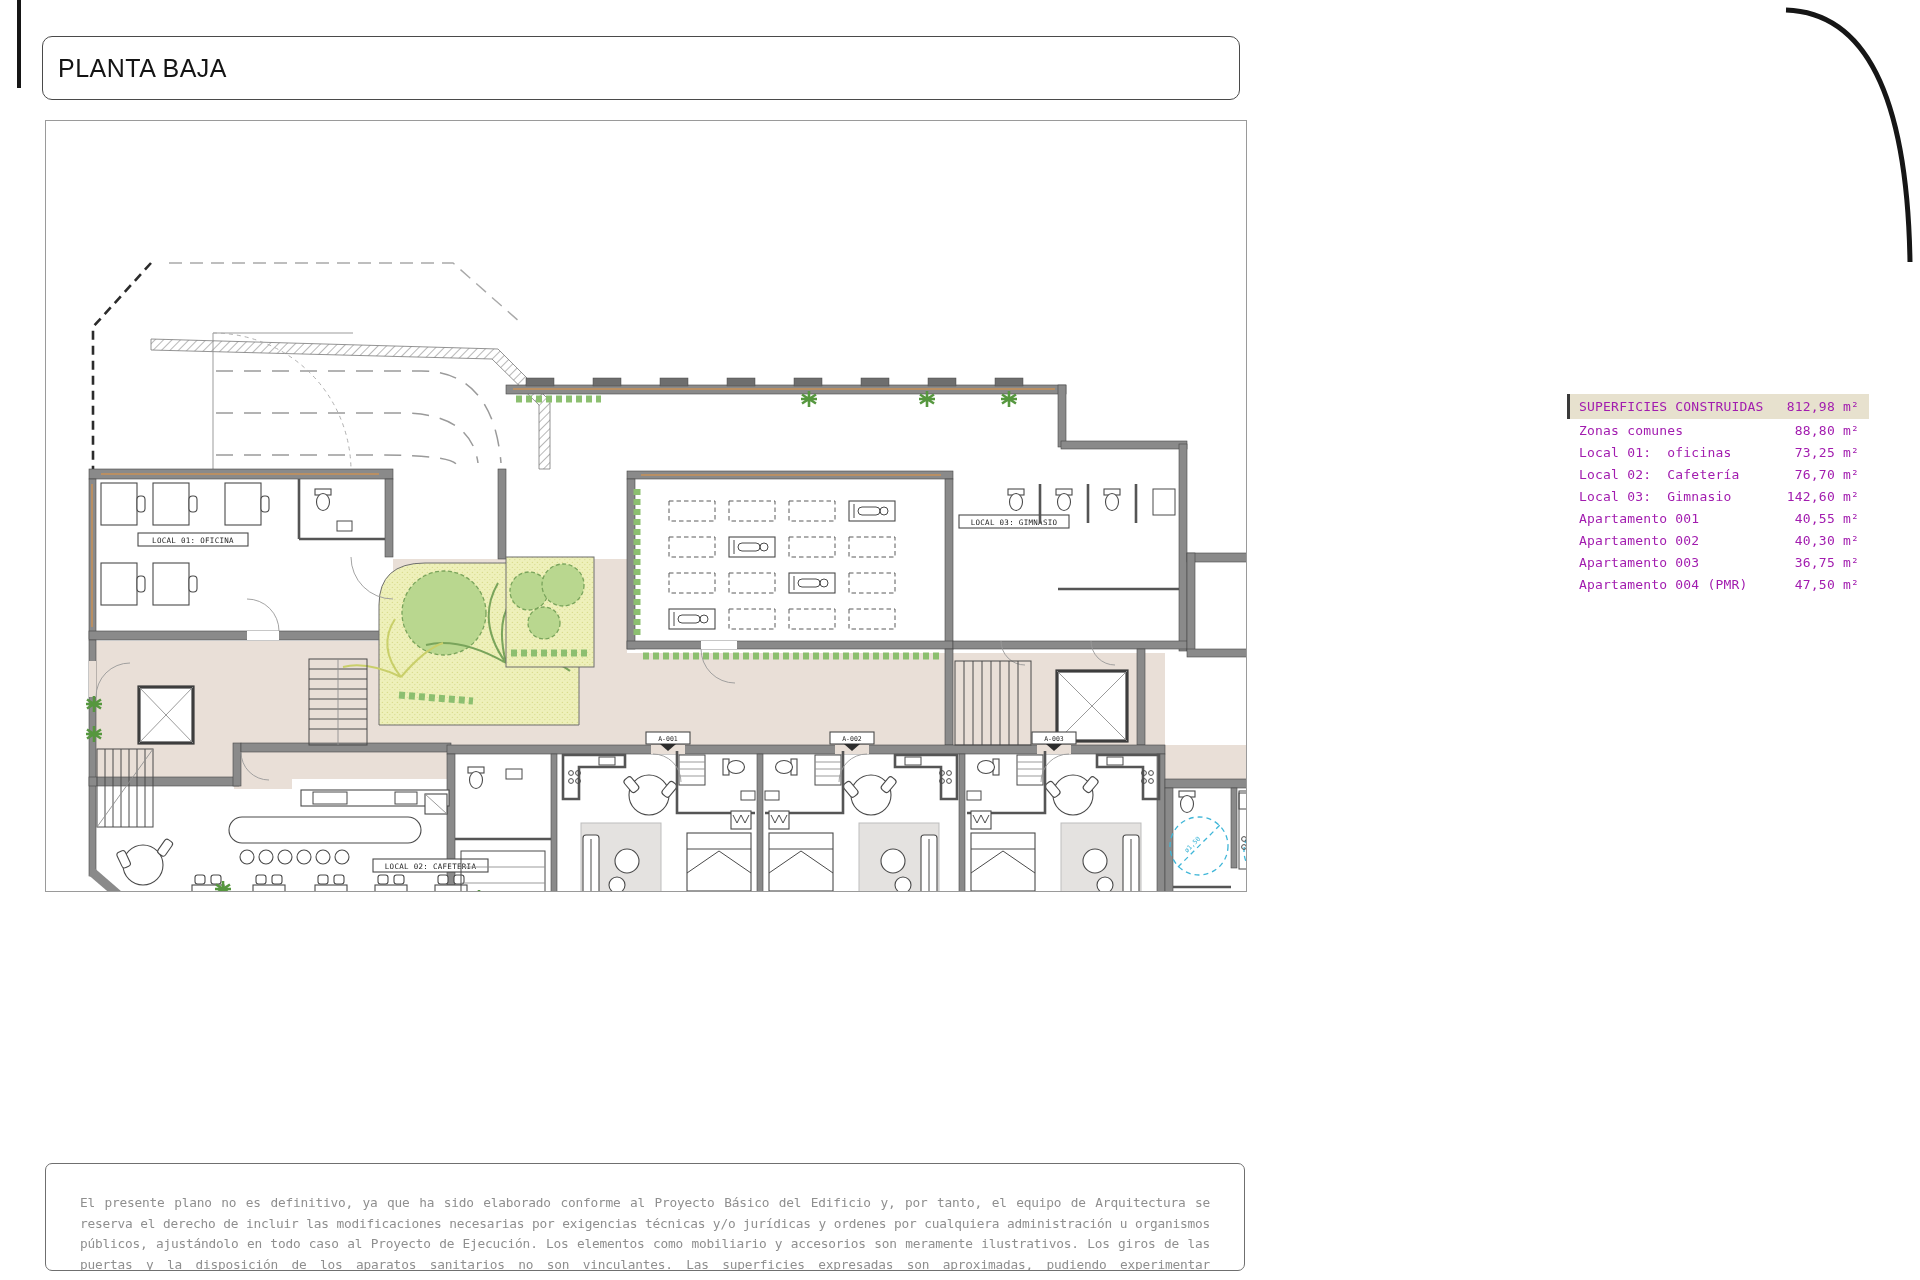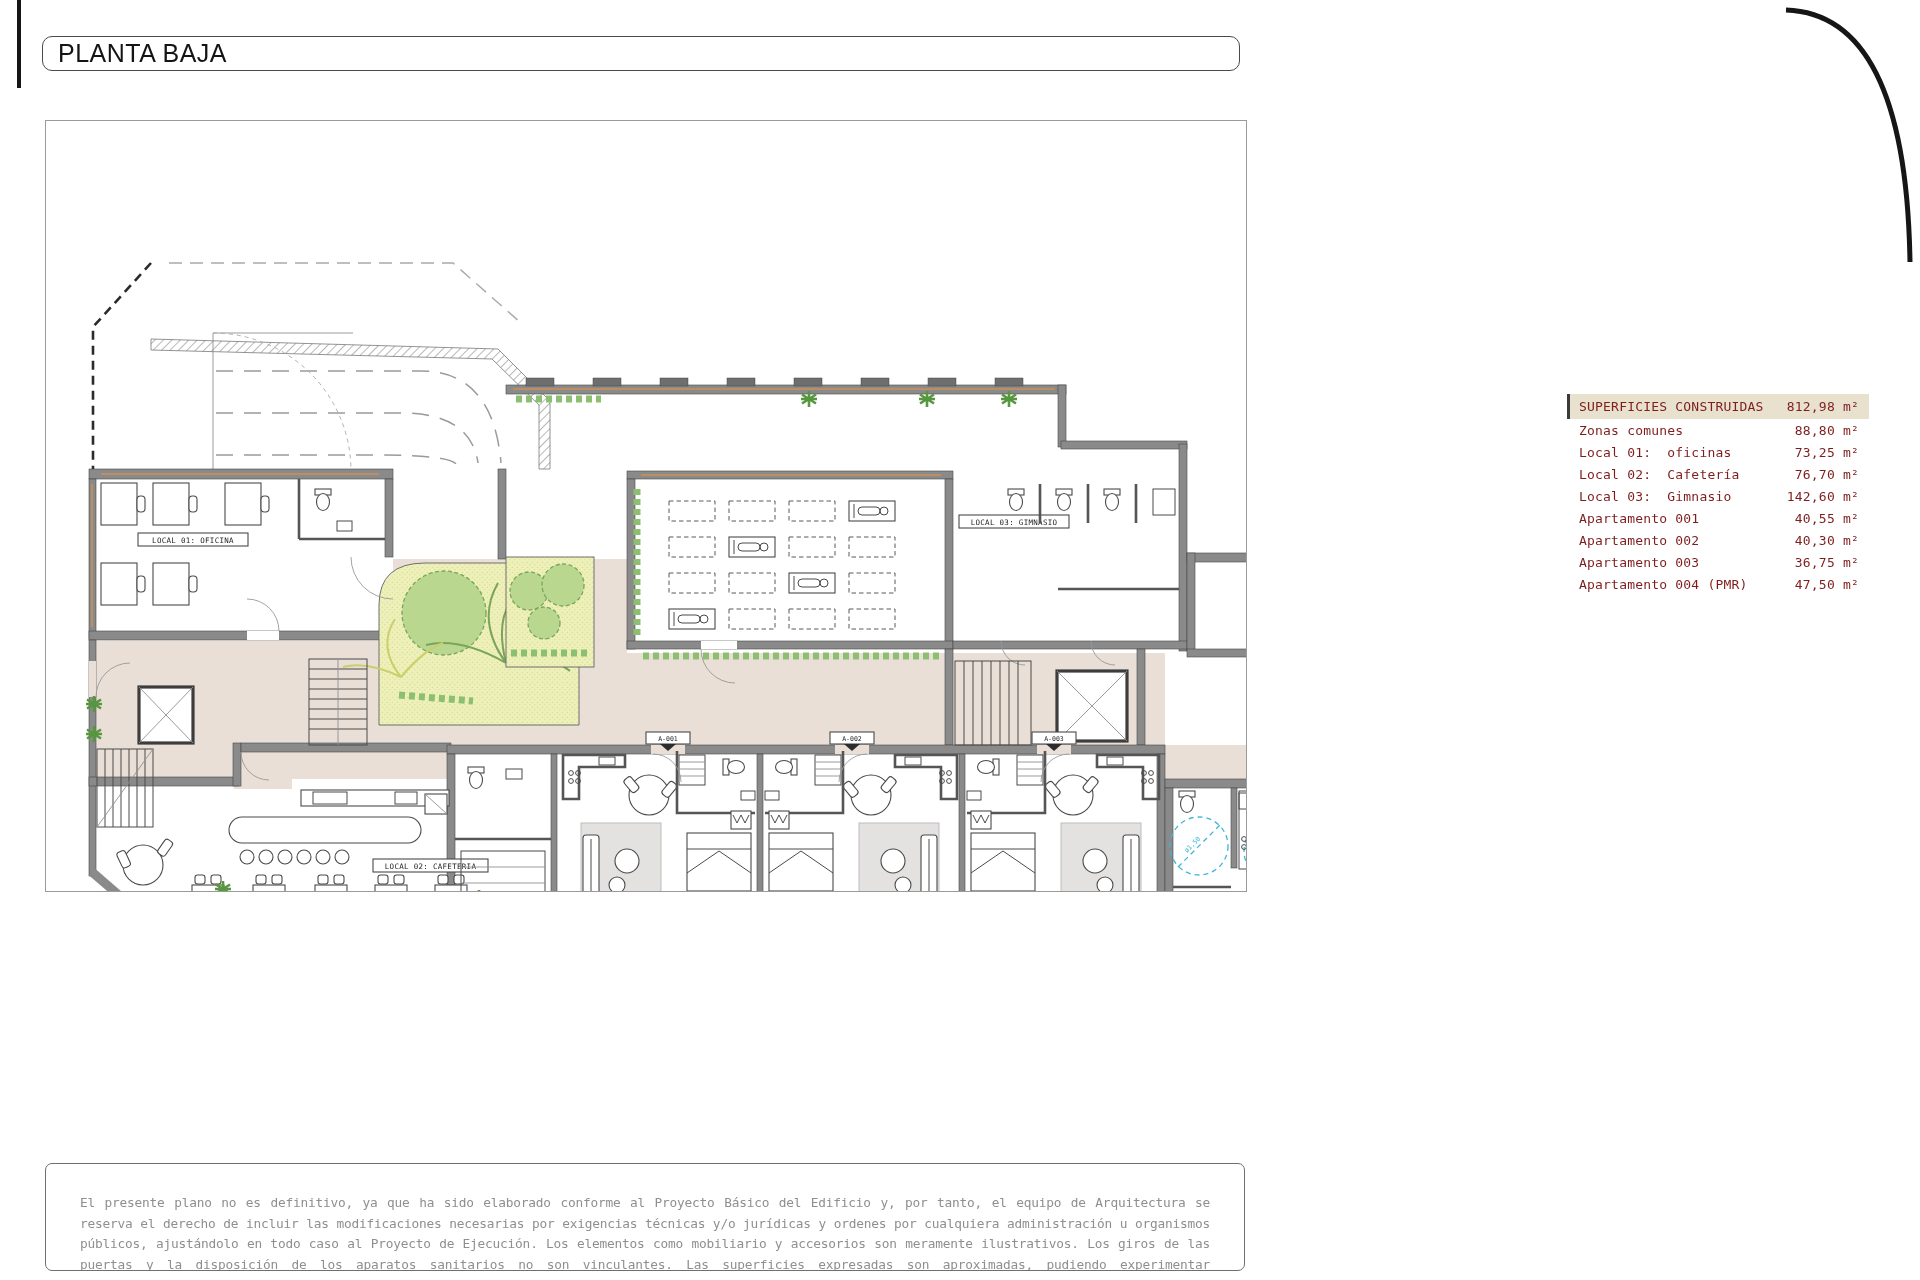--- a/index.html
+++ b/index.html
@@ -1,27 +1,27 @@
 <!DOCTYPE html>
 <html><head>
 <meta charset="utf-8">
 <style>
   html,body{margin:0;padding:0;background:#fff;width:1920px;height:1280px;overflow:hidden;
     font-family:"DejaVu Sans Mono","Liberation Mono",monospace;}
   .abs{position:absolute;}
   
   #corner-svg{left:0;top:0;width:1920px;height:1280px;pointer-events:none;}
   
-  #title-box{left:42px;top:36px;width:1198px;height:35px;border:1.6px solid #4a4a4a;border-radius:10px;
+  #title-box{left:42px;top:36px;width:1198px;height:64px;border:1.6px solid #4a4a4a;border-radius:10px;
     display:flex;align-items:center;padding-left:15px;box-sizing:border-box;background:#fff;}
   #title-box span{font-family:"Liberation Sans","DejaVu Sans",sans-serif;font-size:25px;letter-spacing:.5px;color:#141414;}
   
   #plan-box{left:45px;top:120px;width:1200px;height:770px;border:1px solid #9a9a9a;background:#fff;}
   
-  #areas-table{left:1567px;top:394px;width:302px;font-size:13px;color:#7f1d1d;}
+  #areas-table{left:1567px;top:394px;width:302px;font-size:13px;color:#a21caf;}
   #areas-table .thead{display:flex;justify-content:space-between;align-items:center;background:#e7e1ce;
     border-left:3px solid #3a3a3a;padding:5px 10px 5px 9px;}
   #areas-table .trow{display:flex;justify-content:space-between;align-items:flex-start;padding:3.5px 10px 3.5px 12px;}
   #areas-table .lbl{letter-spacing:.2px;white-space:pre;}
   #areas-table .val{letter-spacing:.2px;}
   
   #disclaimer-box{left:45px;top:1163px;width:1200px;height:108px;border:1.4px solid #6f6f6f;border-radius:7px;
     box-sizing:border-box;padding:13px 18px;overflow:hidden;background:#fff;}
   #disclaimer-box p{margin:16px;font-size:12.8px;line-height:1.62;color:#8f8f8f;text-align:justify;letter-spacing:-.2px;}
   

